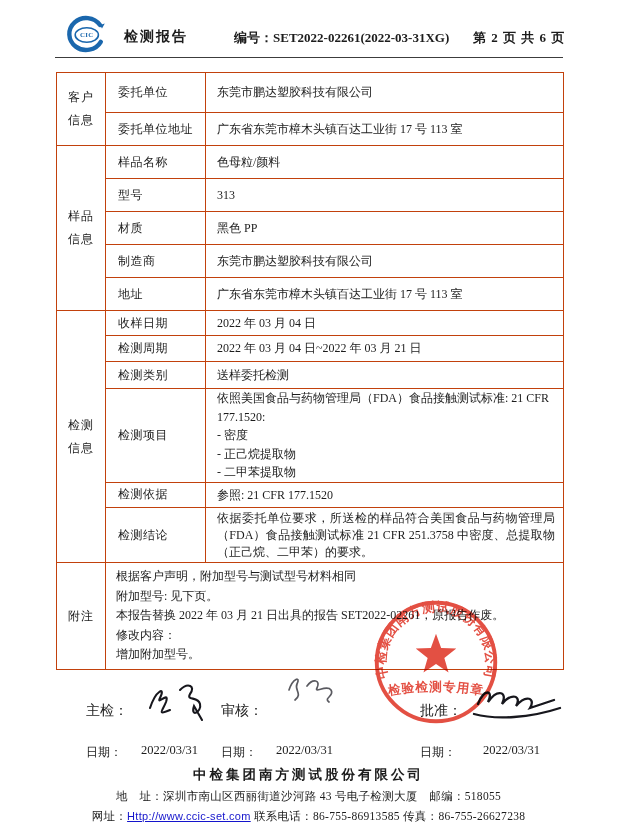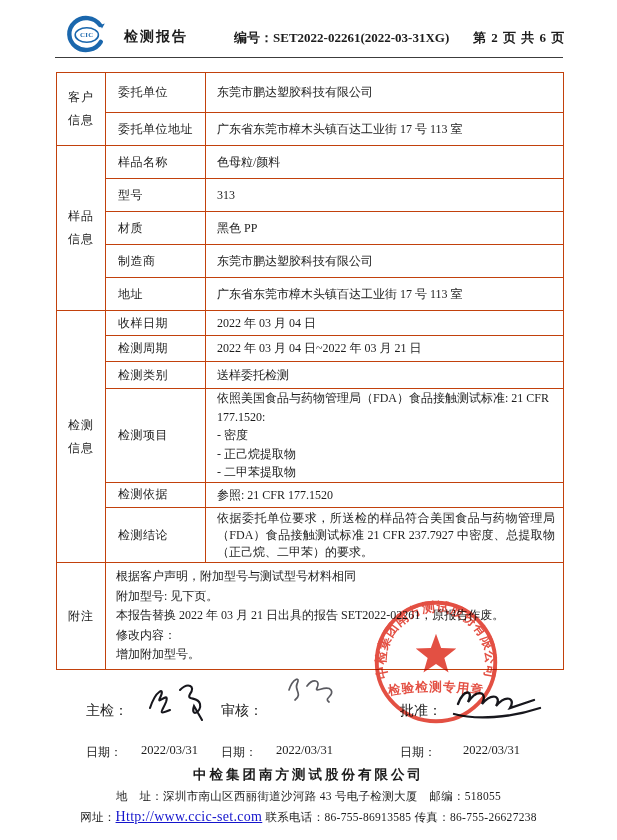--- a/index.html
+++ b/index.html
@@ -27,32 +27,32 @@
 
   
   .sigrow { position:absolute; left:56px; top:672px; width:508px; height:110px; }
   .sigcol { position:absolute; top:0; height:110px; }
   .sigcol .role { position:absolute; top:30px; left:0; font-size:14px; }
   .sigcol .scrib { position:absolute; top:6px; left:50px; }
   .sigcol .dlabel { position:absolute; top:72px; left:0; font-size:12px; }
   .sigcol .dval { position:absolute; top:71px; left:55px; font-size:12.5px; }
   .c1 { left:30px; width:150px; }
   .c2 { left:165px; width:150px; }
-  .c3 { left:322px; width:166px; }
+  .c3 { left:342px; width:166px; }
   .c3 .dlabel { left:22px; } .c3 .dval { left:85px; }
 
   
   .seal { position:absolute; left:368px; top:594px; width:136px; height:136px;
           mix-blend-mode:multiply; pointer-events:none; }
 
   
   .ftr { position:absolute; left:0; top:766px; width:617px; text-align:center; }
   .ftr .co { font-size:13.5px; font-weight:bold; letter-spacing:3px; }
   .ftr .line { font-size:11.5px; margin-top:5px; letter-spacing:.3px; }
-  .ftr a.url { color:#1414cc; text-decoration:underline; font-family:Liberation Serif, serif; font-size:14px; }
+  .ftr a.url { color:#1414cc; text-decoration:underline; font-family:Liberation Sans, sans-serif; font-size:11px; }
 </style>
 </head>
 <body>
 
 <div class="page">
 
   <div class="hdr">
     <div class="logo">
       <svg width="48" height="44" viewBox="0 0 120 110">
         <g fill="none" stroke="#1a67ad">
@@ -126,21 +126,21 @@
 - 密度
 - 正己烷提取物
 - 二甲苯提取物</td>
     </tr>
     <tr style="height:25px">
       <td class="lbl">检测依据</td>
       <td class="val">参照: 21 CFR 177.1520</td>
     </tr>
     <tr style="height:48px">
       <td class="lbl">检测结论</td>
-      <td class="val tight just">依据委托单位要求，所送检的样品符合美国食品与药物管理局（FDA）食品接触测试标准 21 CFR 237.7927 中密度、总提取物（正己烷、二甲苯）的要求。</td>
+      <td class="val tight just">依据委托单位要求，所送检的样品符合美国食品与药物管理局（FDA）食品接触测试标准 21 CFR 251.3758 中密度、总提取物（正己烷、二甲苯）的要求。</td>
     </tr>
 
     <tr style="height:95px">
       <td class="sec">附注</td>
       <td class="notes" colspan="2">根据客户声明，附加型号与测试型号材料相同
 附加型号: 见下页。
 本报告替换 2022 年 03 月 21 日出具的报告 SET2022-02261，原报告作废。
 修改内容：
 增加附加型号。</td>
     </tr>

